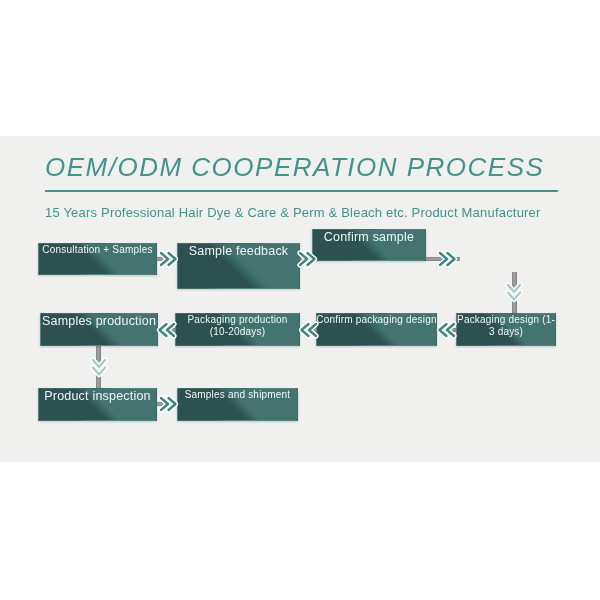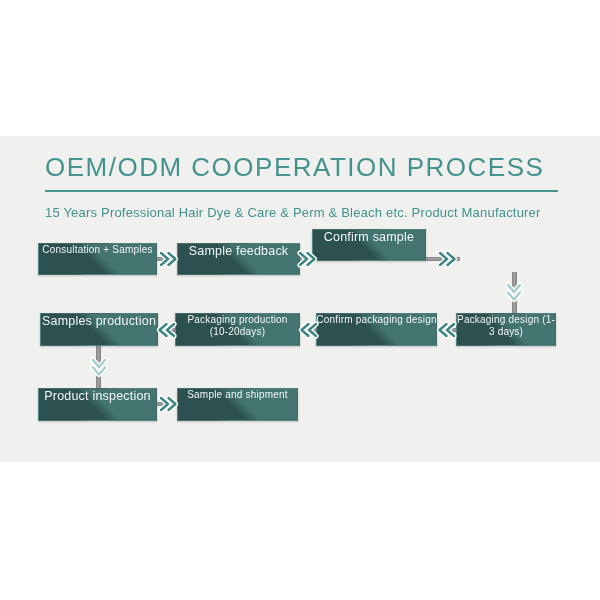--- a/index.html
+++ b/index.html
@@ -12,20 +12,21 @@
   }
   .panel{
     position:absolute;left:0;top:136px;width:600px;height:326px;
     background:var(--panel-bg,#f0f1ef);
   }
   .title{
     position:absolute;left:45px;top:152px;margin:0;
     font-size:26px;font-weight:400;letter-spacing:1.5px;
     color:var(--accent,#44928e);
     white-space:nowrap;
+    font-style:italic;
   }
   .divider{
     position:absolute;left:45px;top:190px;width:513px;height:2px;
     background:var(--accent,#44928e);
   }
   .subtitle{
     position:absolute;left:45px;top:205px;margin:0;
     font-size:13px;font-weight:400;letter-spacing:0.2px;
     color:var(--accent,#44928e);
     white-space:nowrap;
@@ -44,21 +45,21 @@
     z-index:2;
     line-height:1.2;
     letter-spacing:0.2px;
   }
   .step.lg{font-size:12.5px;}
   .step.sm{font-size:10px;}
   .step span{white-space:nowrap;}
   .step.wrap span{white-space:normal;max-width:112px;}
 
   .b1{left:38px; top:243px; width:119px; height:32px;}
-  .b2{left:177px;top:243px; width:123px; height:32px;}
+  .b2{left:177px;top:243px; width:123px; height:46px;}
   .b3{left:312px;top:229px; width:114px; height:32px;}
   .b4{left:456px;top:243px; width:122px; height:32px;}
   .b5{left:40px; top:313px; width:118px; height:33px;}
   .b6{left:175px;top:313px; width:125px; height:33px;}
   .b7{left:316px;top:313px; width:121px; height:33px;}
   .b8{left:456px;top:313px; width:100px; height:33px;}
   .b9{left:38px; top:388px; width:119px; height:33px;}
   .b10{left:177px;top:388px;width:121px; height:33px;}
 
   
@@ -227,15 +228,15 @@
   <div class="step sm b7">
     <span>Confirm packaging design</span>
   </div>
   <div class="step sm wrap b8">
     <span>Packaging design (1-3 days)</span>
   </div>
   <div class="step lg b9">
     <span>Product inspection</span>
   </div>
   <div class="step sm b10">
-    <span>Sample and shipment</span>
+    <span>Samples and shipment</span>
   </div>
 </div>
 
 </body></html>

